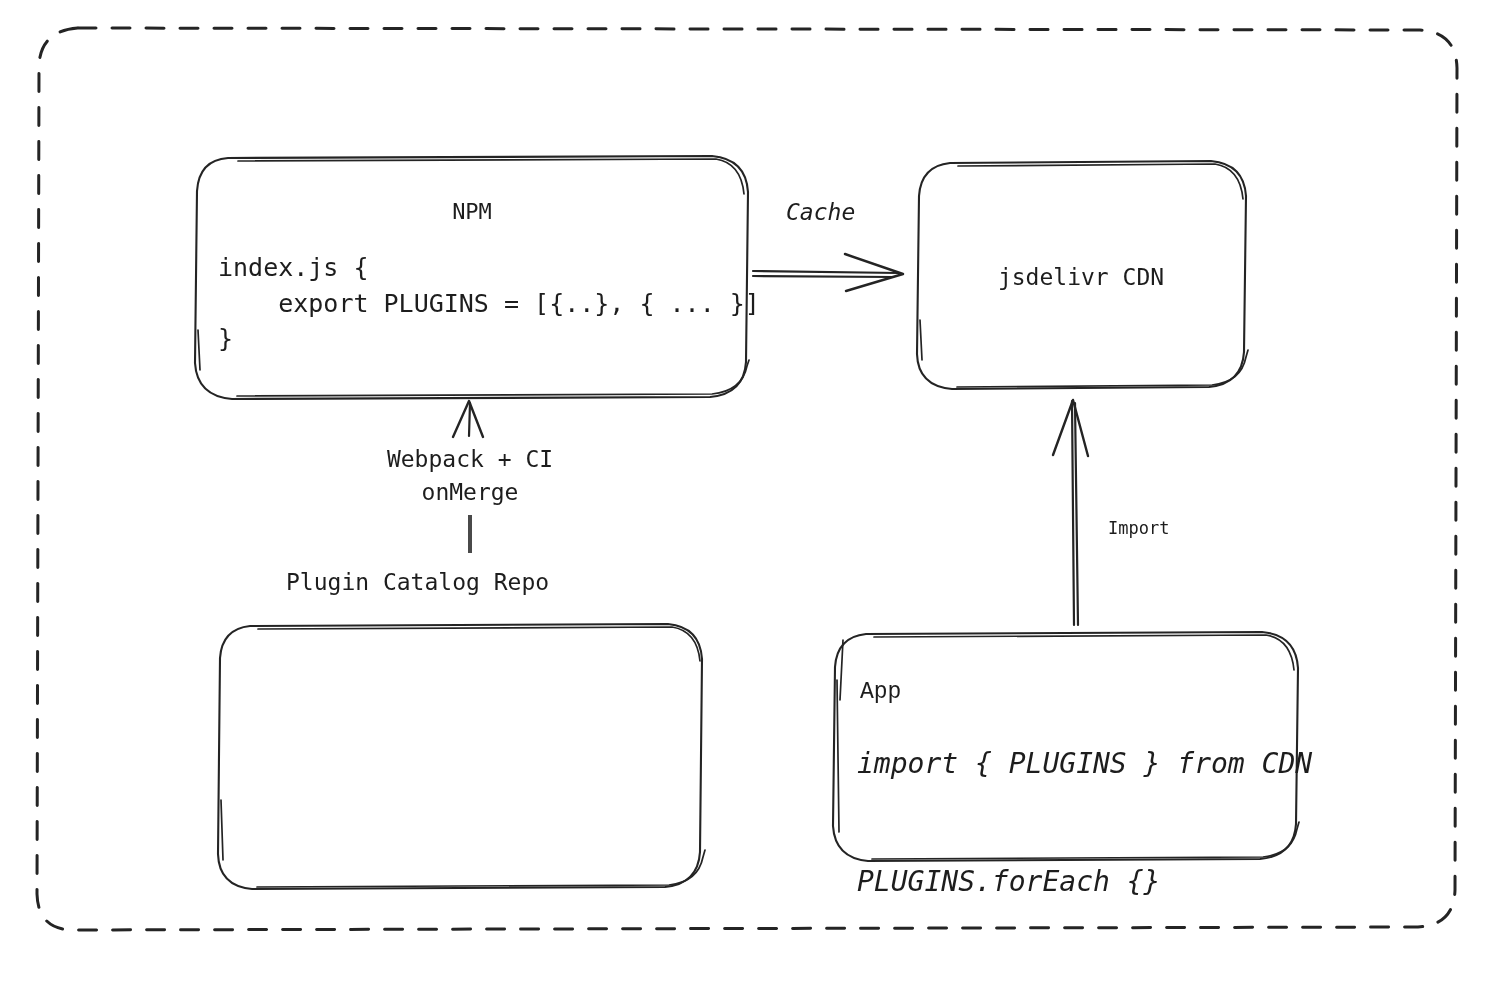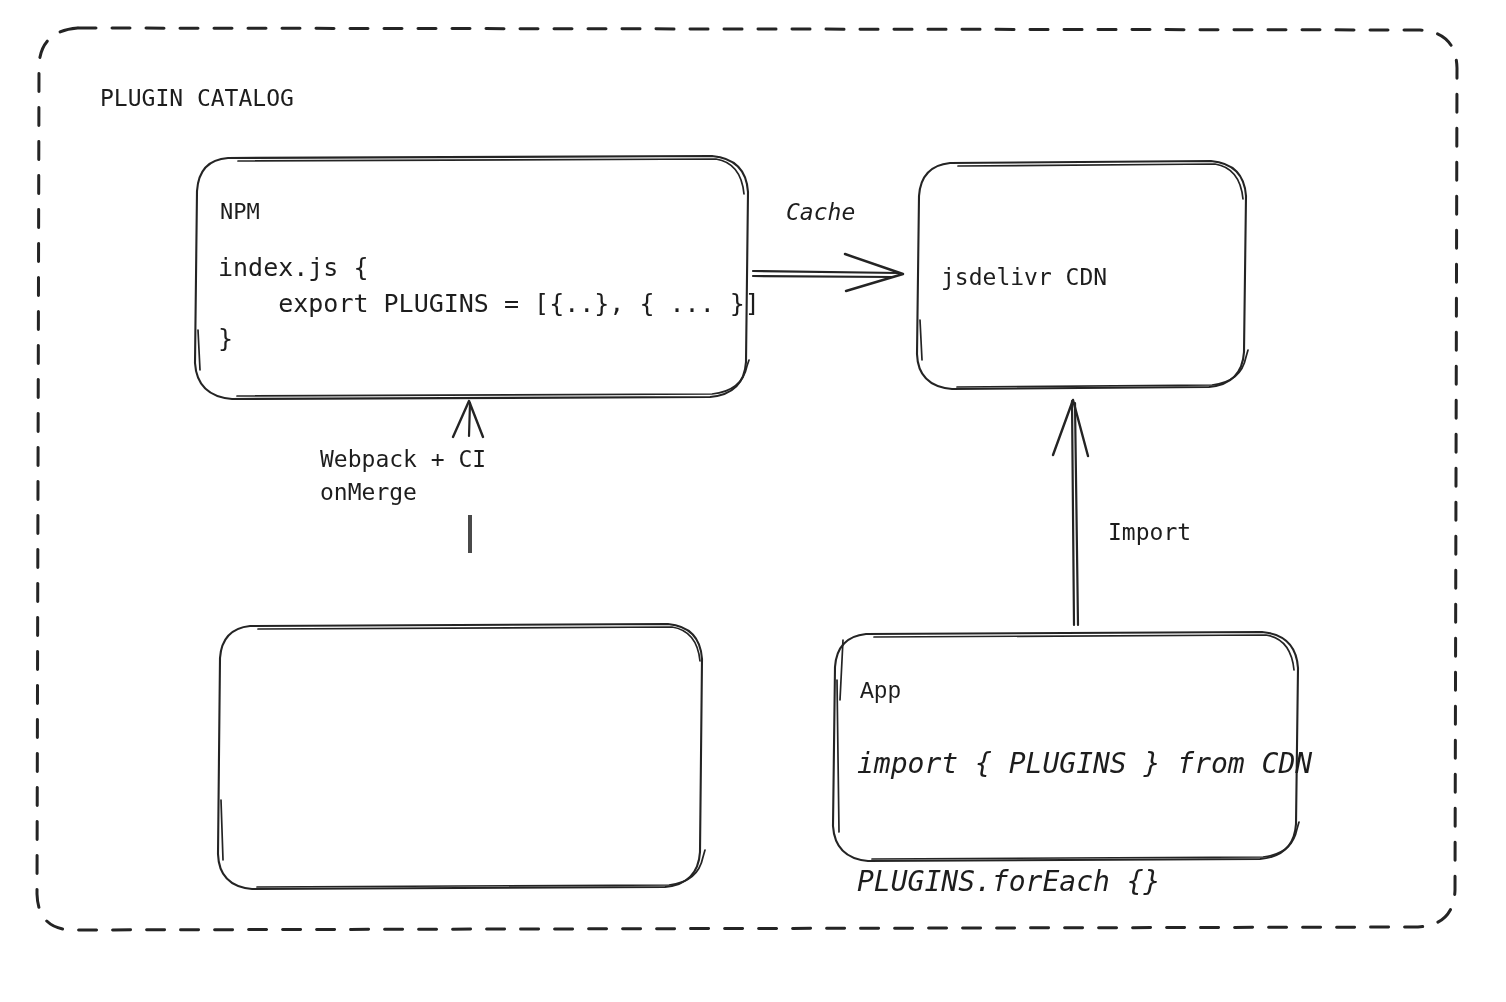--- a/index.html
+++ b/index.html
@@ -74,34 +74,34 @@
     white-space: pre;
     line-height: 1.42;
     letter-spacing: 0px;
   }
   .frame-title {
     left: 100px;
     top: 82px;
     font-size: 23px;
   }
   .box-title-center {
+    text-align: center;
     font-size: 22px;
-    padding-left: 24px;
   }
   .npm-title   { left: 196px; top: 196px; width: 552px; }
   .npm-code    { left: 218px; top: 250px; font-size: 25px; }
   .cdn-title   { left: 917px; top: 261px; width: 328px; font-size: 23px; }
   .cache-label { left: 786px; top: 196px; font-size: 23px; font-style: italic; }
   .webpack-label {
-    left: 320px; top: 443px; width: 320px;
-    font-size: 23px;
+    left: 310px; top: 443px; width: 320px;
+    text-align: center; font-size: 23px;
   }
   .repo-label  { left: 286px; top: 566px; font-size: 23px; }
   .repo-code   { left: 222px; top: 705px; font-size: 25px; }
-  .import-label{ left: 1108px; top: 516px; font-size: 23px; }
+  .import-label{ left: 1108px; top: 516px; font-size: 17px; }
   .app-title   { left: 860px; top: 676px; font-size: 23px; font-family: Liberation Mono, monospace; }
   .app-code    { left: 857px; top: 735px; font-size: 28px; line-height: 2.1; font-style: italic; }
 </style>
 </head>
 <body>
 
 <div id="stage">
 
   <svg class="layer" viewBox="0 0 1506 1002" xmlns="http://www.w3.org/2000/svg">
 
@@ -150,34 +150,34 @@
     </g>
 
     <g>
       <path class="arrow-line" d="M 1074,625 L 1072,401"></path>
       <path class="arrow-line" d="M 1078,625 L 1075,403"></path>
       <path class="arrow-head" d="M 1053,455 L 1073,400 L 1088,456"></path>
     </g>
 
   </svg>
 
-  <div class="txt frame-title">PLUGIN CATALOG</div>
 
   <div class="txt box-title-center npm-title">NPM</div>
   <div class="txt box-title-center cdn-title">jsdelivr CDN</div>
 
   <div class="txt npm-code">index.js {
     export PLUGINS = [{..}, { ... }]
 }</div>
 
   <div class="txt cache-label">Cache</div>
 
   <div class="txt webpack-label">Webpack + CI
 onMerge</div>
 
+  <div class="txt repo-label">Plugin Catalog Repo</div>
 
   <div class="txt import-label">Import</div>
 
   <div class="txt app-title">App</div>
   <div class="txt app-code">import { PLUGINS } from CDN
 
 PLUGINS.forEach {}</div>
 
 </div>
 

